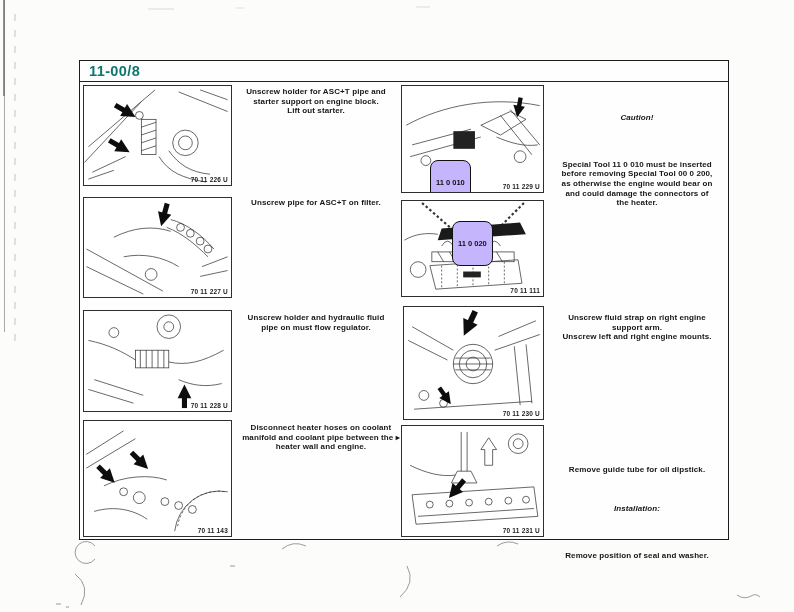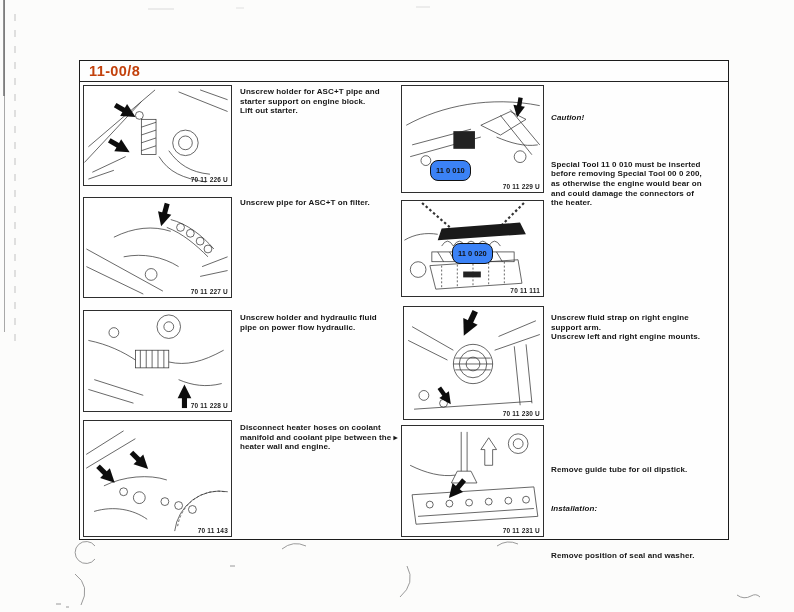--- a/index.html
+++ b/index.html
@@ -10,41 +10,41 @@
     -webkit-font-smoothing:antialiased;
   }
   .artifacts{position:absolute;left:0;top:0;pointer-events:none;}
   .page-box{
     position:absolute;left:79px;top:60px;width:650px;height:480px;
     background:#fefefe;border:1.6px solid #1c1c1c;box-sizing:border-box;
   }
   .page-header{
     position:absolute;left:0;top:0;width:100%;height:21px;
     border-bottom:1.3px solid #222;box-sizing:border-box;
-    font-size:14.5px;font-weight:bold;color:#c2410c;
+    font-size:14.5px;font-weight:bold;color:#0f766e;
     padding-left:9px;letter-spacing:.4px;line-height:20px;
   }
   .fig{
     position:absolute;border:1px solid #2e2e2e;background:#fff;
     box-sizing:border-box;overflow:hidden;
   }
   .fig svg{display:block;width:100%;height:100%;}
   .fignum{
     position:absolute;right:3px;bottom:2px;
     font-size:6.5px;font-weight:bold;color:#222;letter-spacing:.2px;
   }
   .tool-pill{
-    position:absolute;height:11px;line-height:11px;padding:4px 5px;
-    border:1px solid #111;border-radius:8px;background:#3b82f6;
+    position:absolute;height:11px;line-height:11px;padding:16px 5px;
+    border:1px solid #111;border-radius:8px;background:#c4b5fd;
     font-size:7.5px;font-weight:bold;color:#111;white-space:nowrap;
   }
   .txt{
     position:absolute;
     font-size:8px;line-height:9.6px;font-weight:bold;color:#161616;
-    white-space:pre-line;letter-spacing:.1px;
+    white-space:pre-line;letter-spacing:.1px;text-align:center;
   }
   .txt .body{white-space:pre-line;margin-top:28px;}
   .italic{font-style:italic;}
   .gap-above{margin-top:20px;}
 </style>
 </head>
 <body>
 
 <svg width="0" height="0" style="position:absolute">
   <defs>
@@ -181,21 +181,21 @@
         <rect x="30" y="52" width="84" height="10"></rect>
         <path d="M36 52 l6 10 M48 52 l6 10 M60 52 l6 10 M72 52 l6 10 M84 52 l6 10 M96 52 l6 10"></path>
         <path d="M28 66 L118 60 L122 84 L34 90 Z"></path>
         <path d="M40 66 v22 M56 65 v22 M72 64 v22 M88 63 v22 M104 62 v22" stroke-dasharray="2 2"></path>
         <circle cx="16" cy="70" r="8"></circle>
         <path d="M2 40 C12 34 24 32 36 34"></path>
       </g>
       <path d="M40 28 L120 22 L126 34 L36 40 Z" fill="#1a1a1a"></path>
       <rect x="62" y="72" width="18" height="6" fill="#222"></rect>
     </svg>
-    <div class="tool-pill" style="left:50px;top:42px">11 0 020</div>
+    <div class="tool-pill" style="left:50px;top:20px">11 0 020</div>
     <div class="fignum">70 11 111</div>
   </div>
 
   <div class="fig" style="left:323px;top:245px;width:141px;height:114px">
     <svg viewBox="0 0 141 114">
       <g stroke="#333" stroke-width="0.75" fill="none">
         <circle cx="70" cy="58" r="20"></circle>
           <circle cx="70" cy="58" r="14"></circle>
           <circle cx="70" cy="58" r="7"></circle>
         <path d="M52 52 h36 M50 58 h40 M52 64 h36"></path>
@@ -233,21 +233,21 @@
       <use href="#barrow" transform="translate(52,68) rotate(40)"></use>
     </svg>
     <div class="fignum">70 11 231 U</div>
   </div>
 
   <div class="txt" style="left:160px;top:26px;width:152px">Unscrew holder for ASC+T pipe and
 starter support on engine block.
 Lift out starter.</div>
   <div class="txt" style="left:160px;top:137px;width:152px">Unscrew pipe for ASC+T on filter.</div>
   <div class="txt" style="left:160px;top:252px;width:152px">Unscrew holder and hydraulic fluid
-pipe on power flow hydraulic.</div>
+pipe on must flow regulator.</div>
   <div class="txt" style="left:160px;top:362px;width:162px">Disconnect heater hoses on coolant
 manifold and coolant pipe between the ▸
 heater wall and engine.</div>
 
   <div class="txt" style="left:471px;top:42px;width:172px">
     <div class="italic">Caution!</div>
     <div class="body">Special Tool 11 0 010 must be inserted
 before removing Special Tool 00 0 200,
 as otherwise the engine would bear on
 and could damage the connectors of

